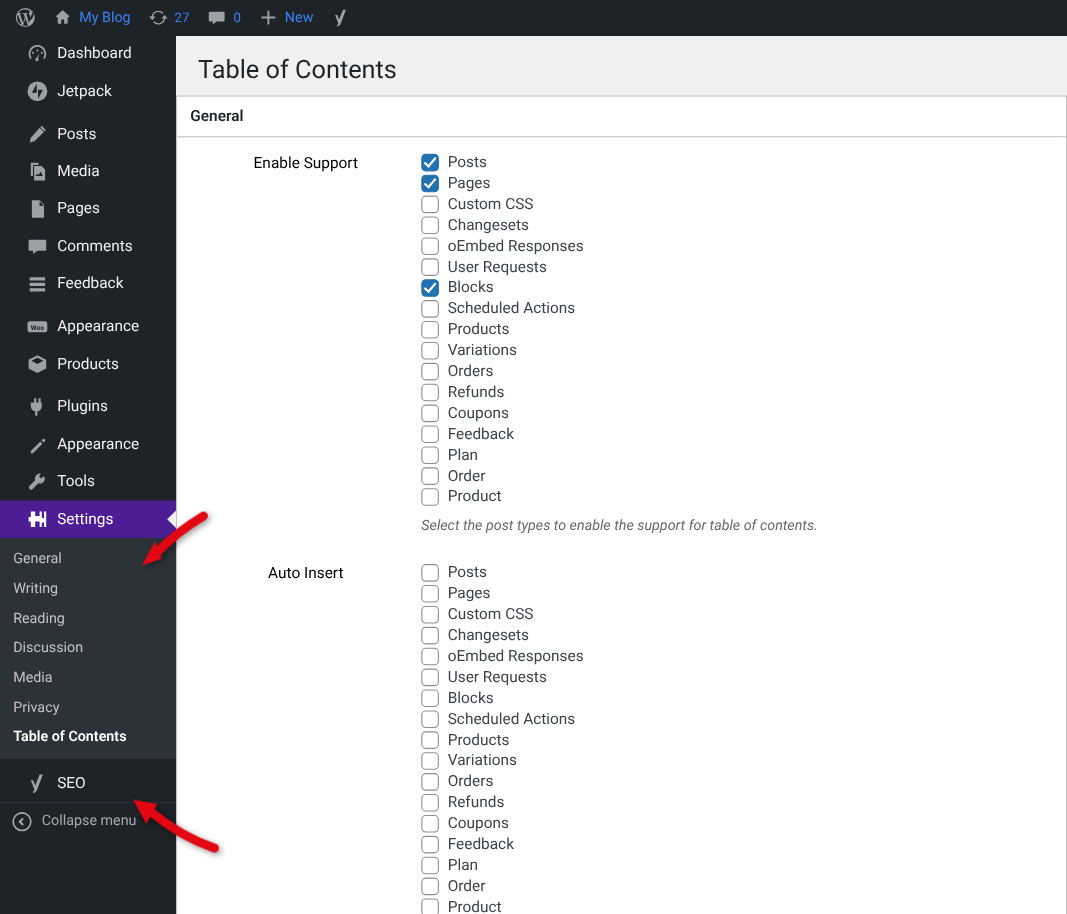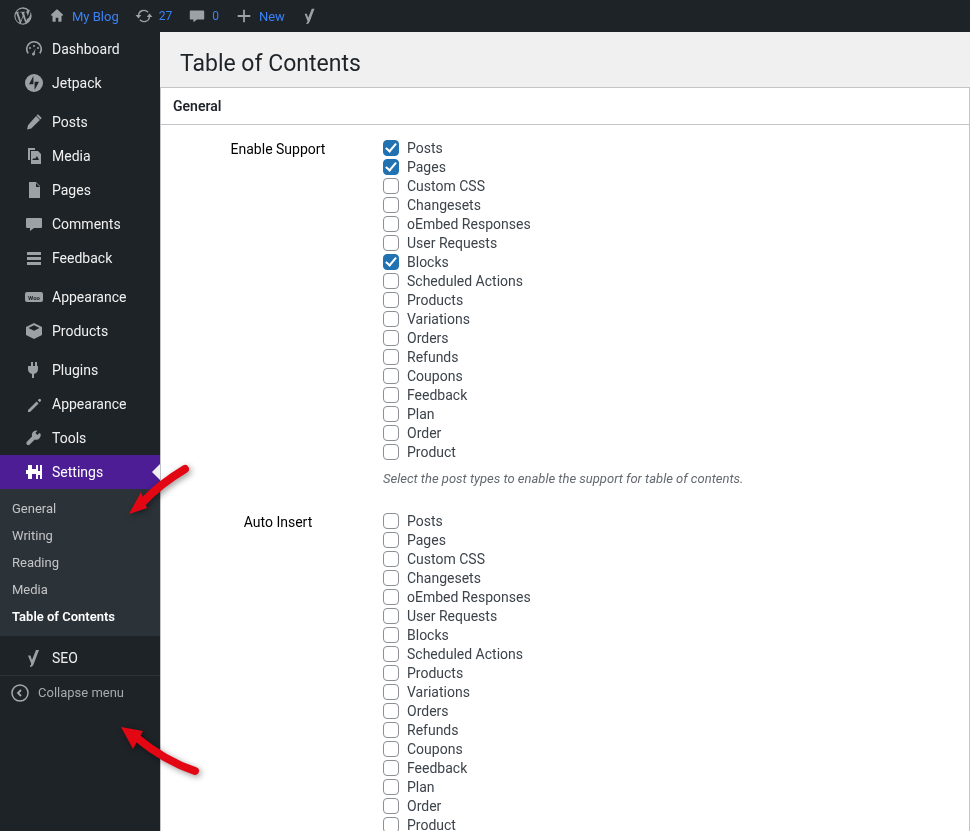--- a/index.html
+++ b/index.html
@@ -310,21 +310,23 @@
   <div class="menu-item selected">
     <svg viewBox="0 0 20 20">
         <path d="M6 3h2v4h4V3h2v14h-2v-5H8v5H6zM2 8h2V3h2v14H4v-5H2zm12 1h2V3h2v14h-2v-4h-2z"></path>
       </svg>
     <span>Settings</span>
   </div>
   <div class="submenu">
     <div class="sub-item">General</div>
     <div class="sub-item">Writing</div>
     <div class="sub-item">Reading</div>
+    <div class="sub-item">Discussion</div>
     <div class="sub-item">Media</div>
+    <div class="sub-item">Privacy</div>
     <div class="sub-item current">Table of Contents</div>
   </div>
   <div class="menu-sep"></div>
   <div class="menu-item">
     <svg viewBox="0 0 20 20">
         <path d="M12 2l-4 10-1.6-4.6H4L7 15c.3.9.1 1.8-.6 2.4l-.4.3V19c1.8-.2 2.9-1.1 3.8-3.3L15 2z"></path>
       </svg>
     <span>SEO</span>
   </div>
   <div class="collapse-row">

